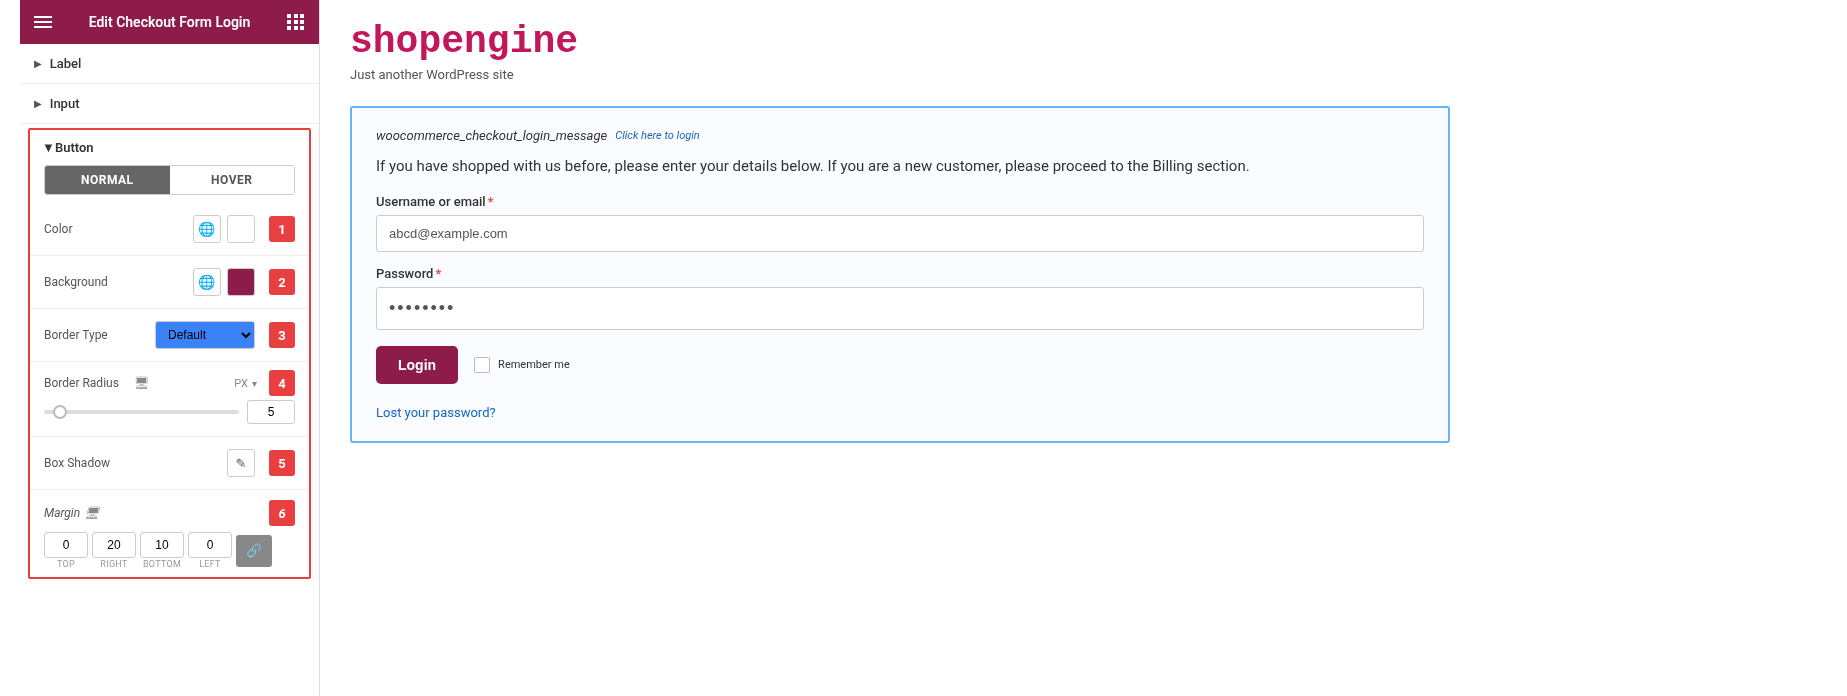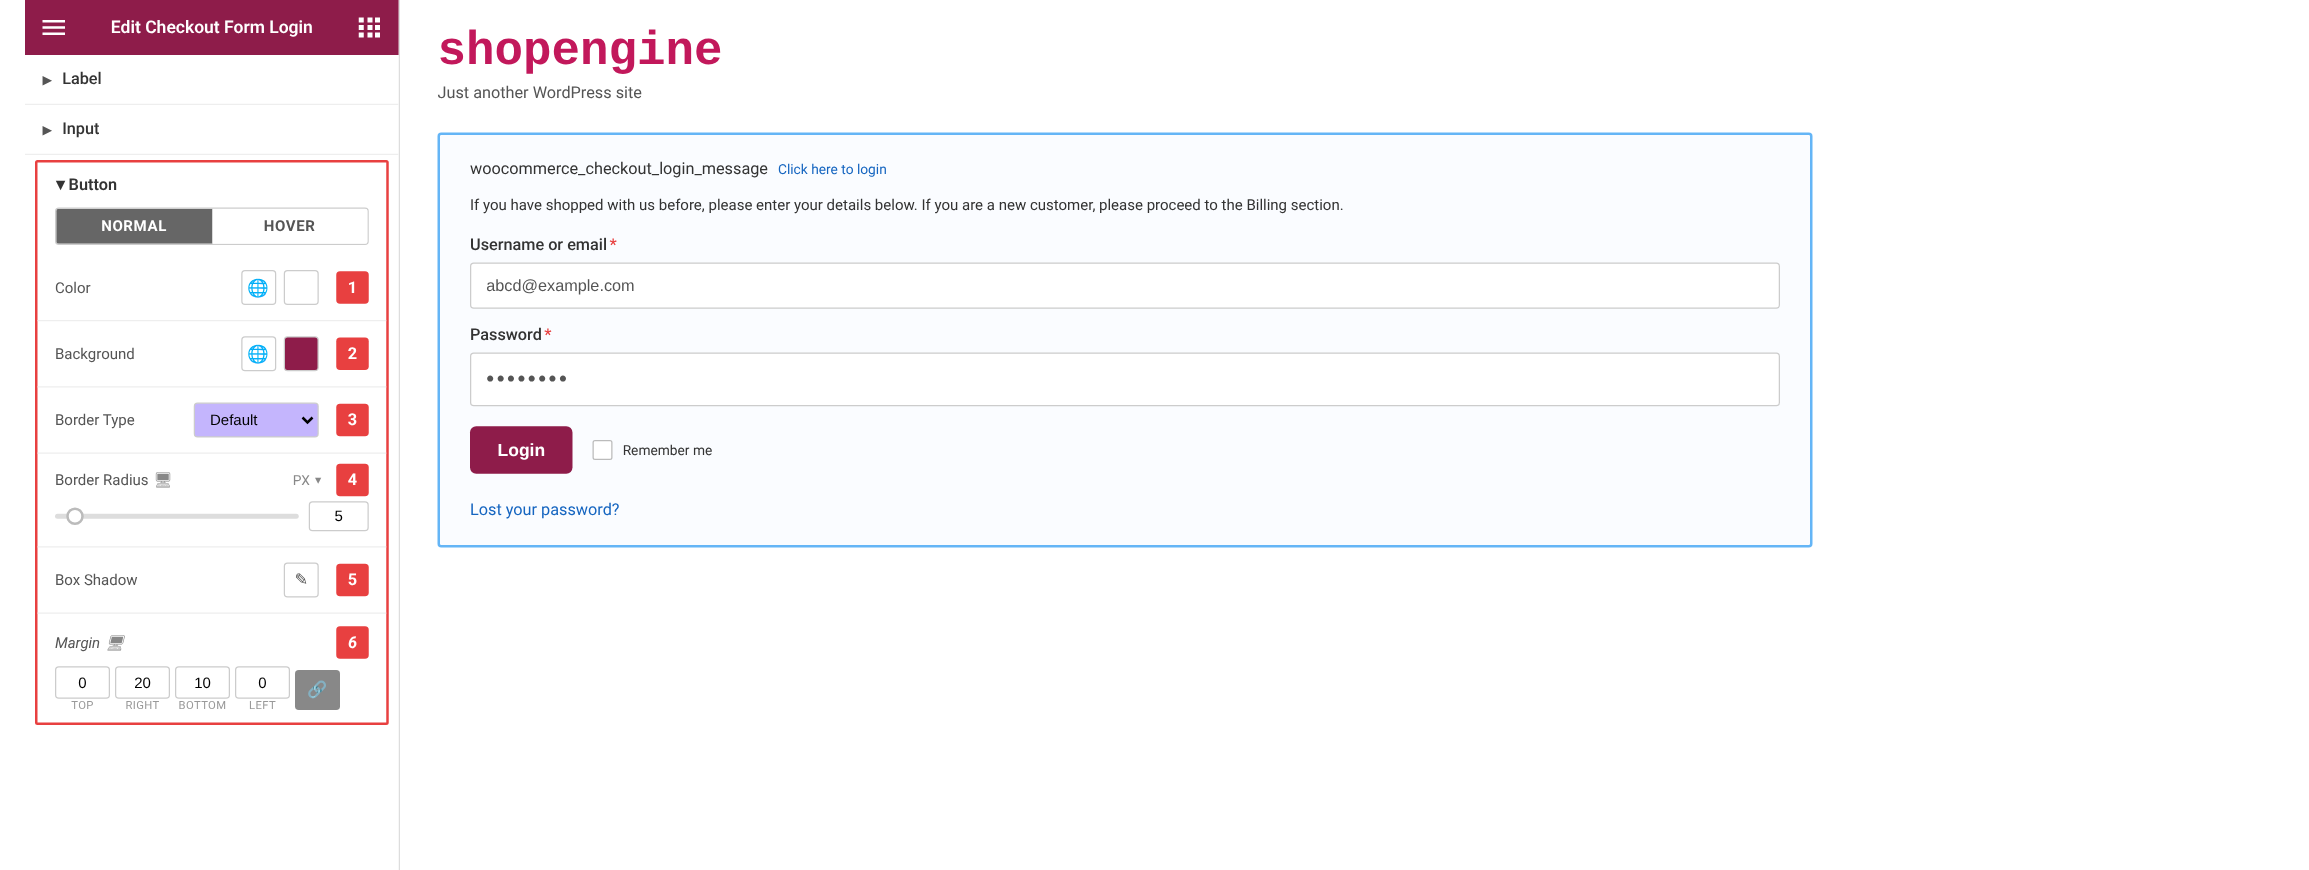--- a/index.html
+++ b/index.html
@@ -157,37 +157,37 @@
       height: 1px;
       background: #eee;
       margin: 4px 0;
     }
 
     .select-control {
       border: 1px solid #ccc;
       border-radius: 3px;
       padding: 5px 8px;
       font-size: 12px;
-      background: #c4b5fd;
+      background: #3b82f6;
       cursor: pointer;
       min-width: 100px;
     }
 
     .border-radius-row {
       padding: 4px 14px 8px 14px;
     }
     .br-top-row {
       display: flex;
       align-items: center;
       justify-content: space-between;
       margin-bottom: 4px;
     }
     .br-label {
       font-size: 12px; color: #555;
-      display: flex; align-items: center; gap: 4px; justify-content: space-between;
+      display: flex; align-items: center; gap: 15px; justify-content: space-between;
     }
     .br-units {
       font-size: 11px; color: #888;
       display: flex; align-items: center; gap: 4px;
     }
     .slider-row {
       display: flex; align-items: center; gap: 8px;
     }
     .slider {
       flex: 1;
@@ -293,29 +293,30 @@
       background: #fafcff;
     }
 
     .login-message-row {
       display: flex;
       align-items: center;
       gap: 8px;
       margin-bottom: 12px;
       font-size: 13px;
       color: #333;
+      font-style: italic;
     }
     .login-link {
       color: #1565c0;
       text-decoration: none;
       font-size: 11px;
     }
 
     .login-description {
-      font-size: 12px;
+      font-size: 15px;
       color: #333;
       margin-bottom: 16px;
       line-height: 1.5;
     }
 
     .field-label {
       font-size: 13px;
       font-weight: 500;
       color: #333;
       margin-bottom: 6px;

